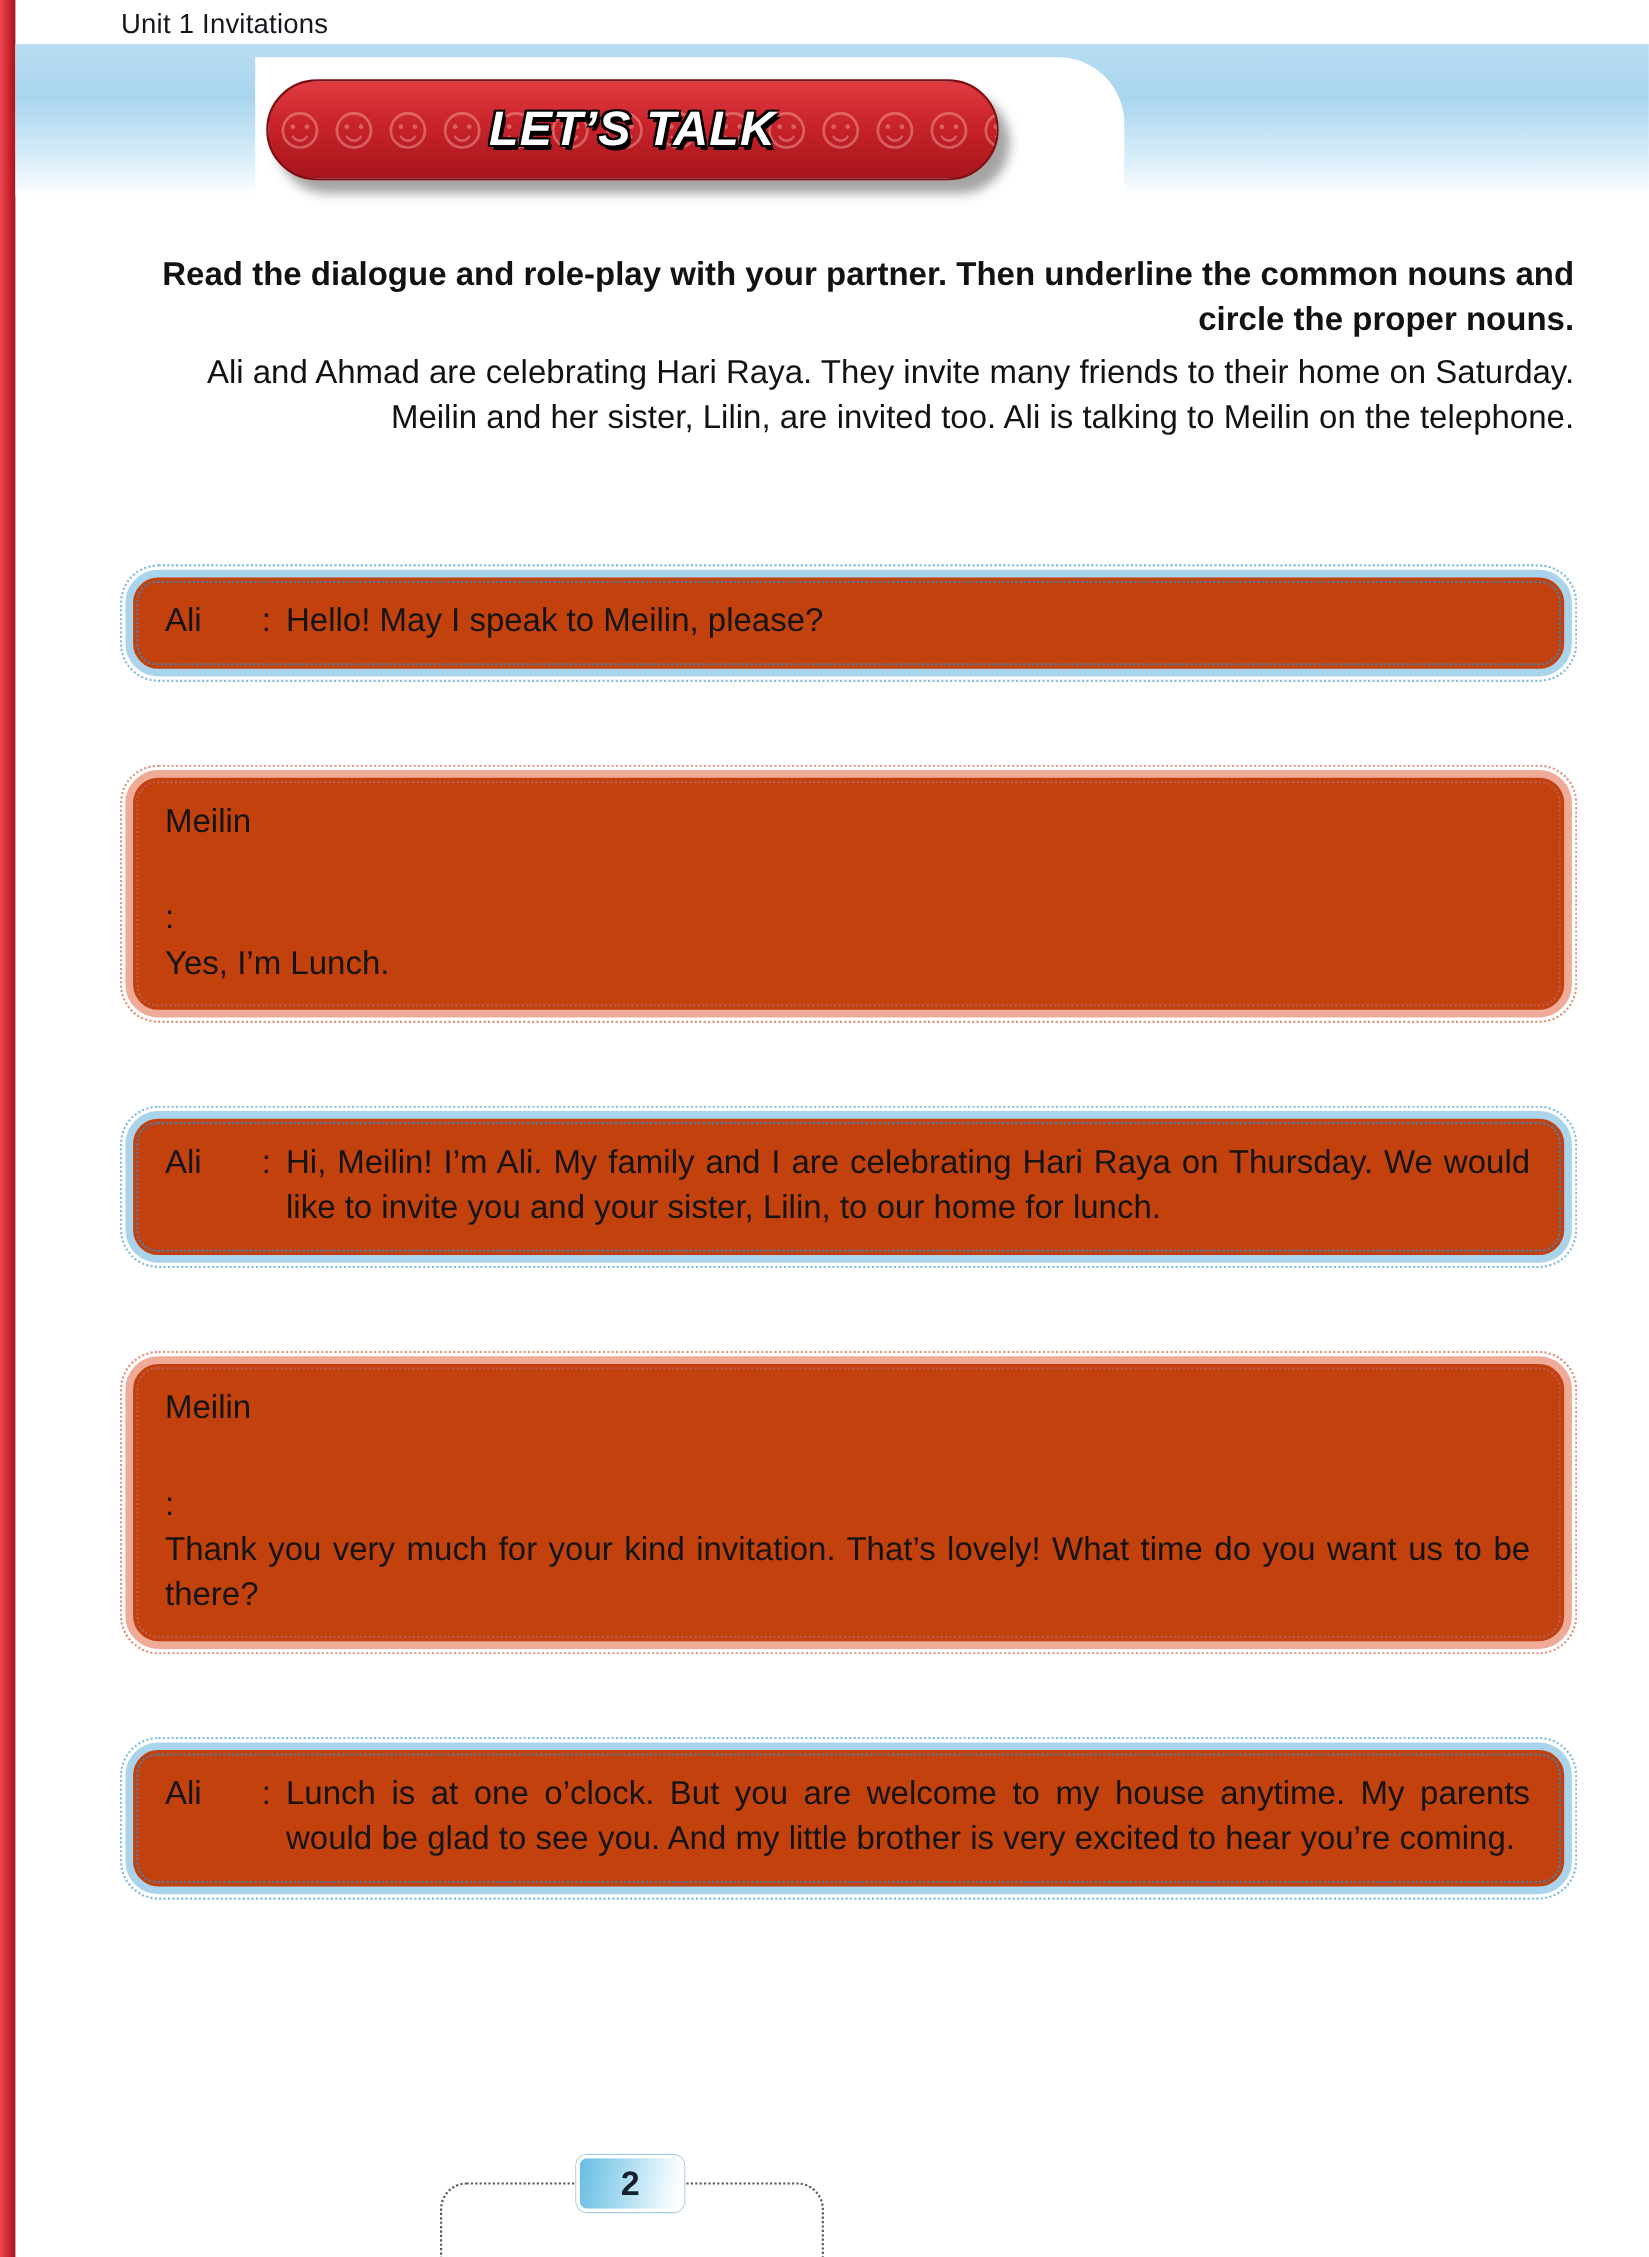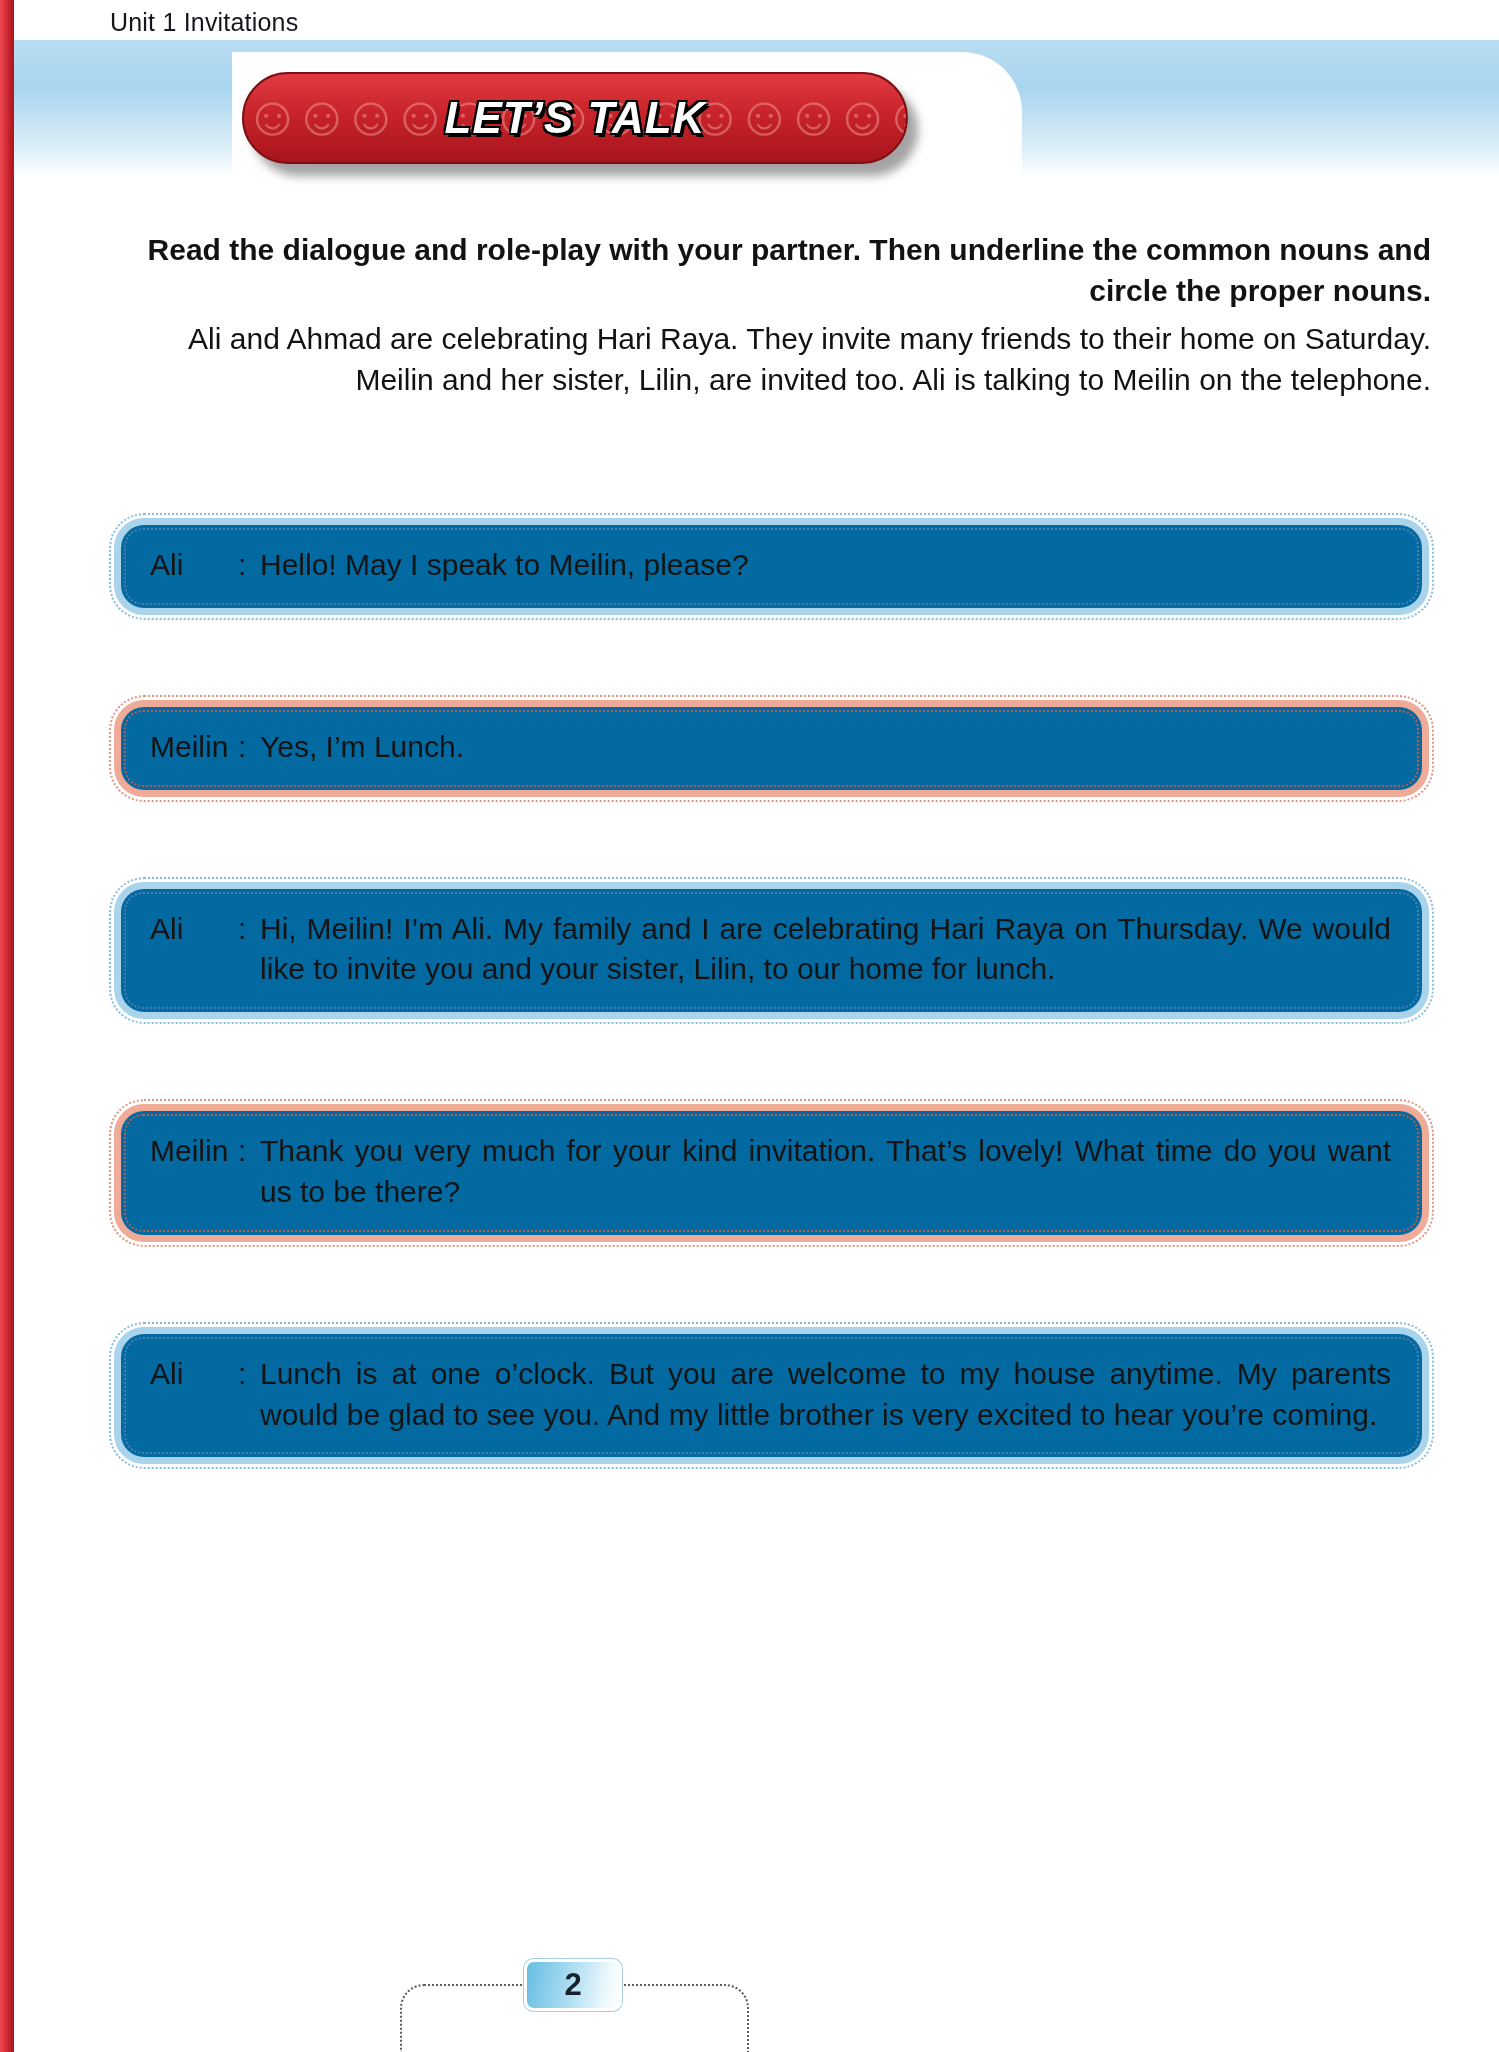--- a/index.html
+++ b/index.html
@@ -51,38 +51,38 @@
     position:absolute;left:111px;right:68px;top:230px;
     font-size:30px;line-height:1.35;text-align:right;
   }
   .main-text p{margin:0 0 8px 0;}
   .task{font-weight:bold;}
   .context{font-weight:normal;}
   .bubbles{
     position:absolute;left:114px;right:70px;top:518px;
   }
   .bubble{
-    background:#0369a1;border-radius:30px;margin-bottom:85px;
+    background:#c2410c;border-radius:30px;margin-bottom:85px;
   }
   .bubble.blue{
     border:7px solid #a9d4ec;
     outline:2px dotted #85bedd;outline-offset:3px;
   }
   .bubble.red{
     border:7px solid #efab97;
     outline:2px dotted #e09580;outline-offset:3px;
   }
   .bubble-inner{
     border-radius:19px;margin:3px;
     padding:15px 26px 17px 24px;
     display:flex;align-items:flex-start;
     font-size:30px;line-height:1.36;color:#141414;
   }
   .bubble.blue .bubble-inner{border:2px dotted #4c7fae;}
-  .bubble.red  .bubble-inner{border:2px dotted #c05a50;}
+  .bubble.red  .bubble-inner{border:2px dotted #c05a50;flex-direction:column;}
   .speaker{flex:0 0 88px;}
   .colon{flex:0 0 22px;}
   .line{flex:1;text-align:justify;}
   .footer-box{
     position:absolute;left:400px;top:1984px;width:345px;height:160px;
     border:2px dotted #5a5a5a;border-radius:24px;
     background:#ffffff;
   }
   .page-badge{
     position:absolute;left:524px;top:1959px;width:92px;height:46px;

